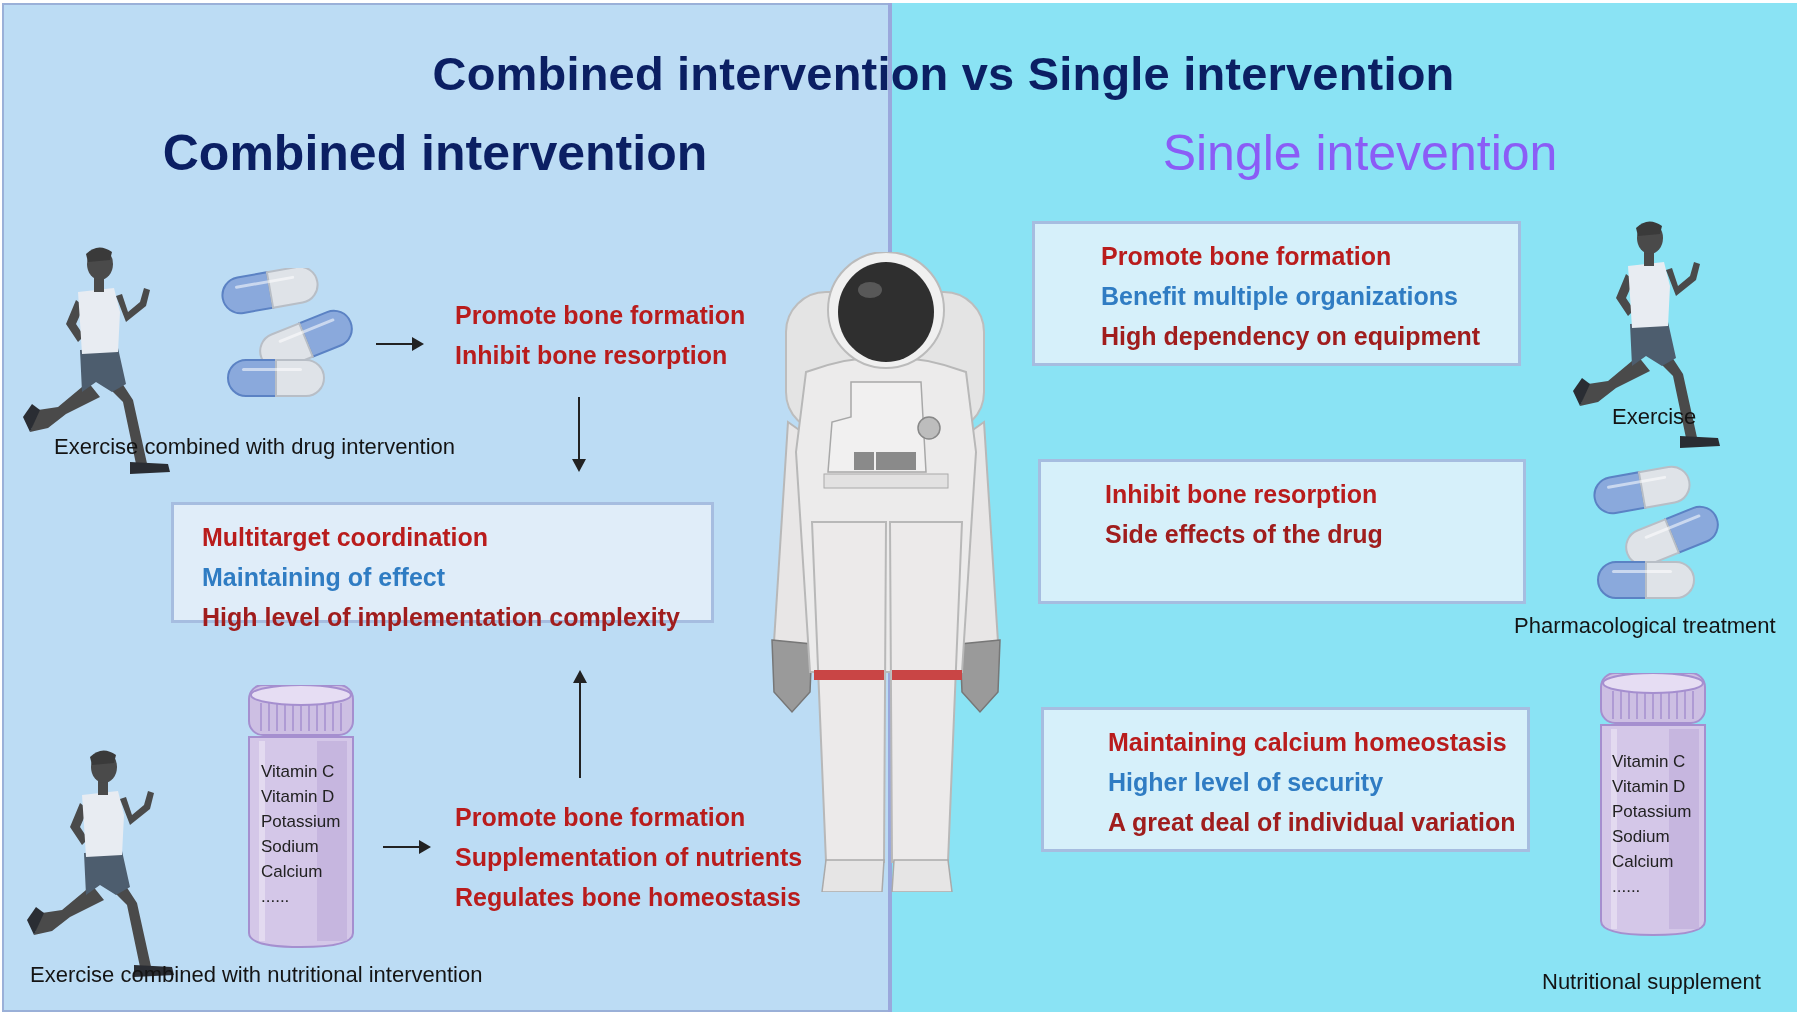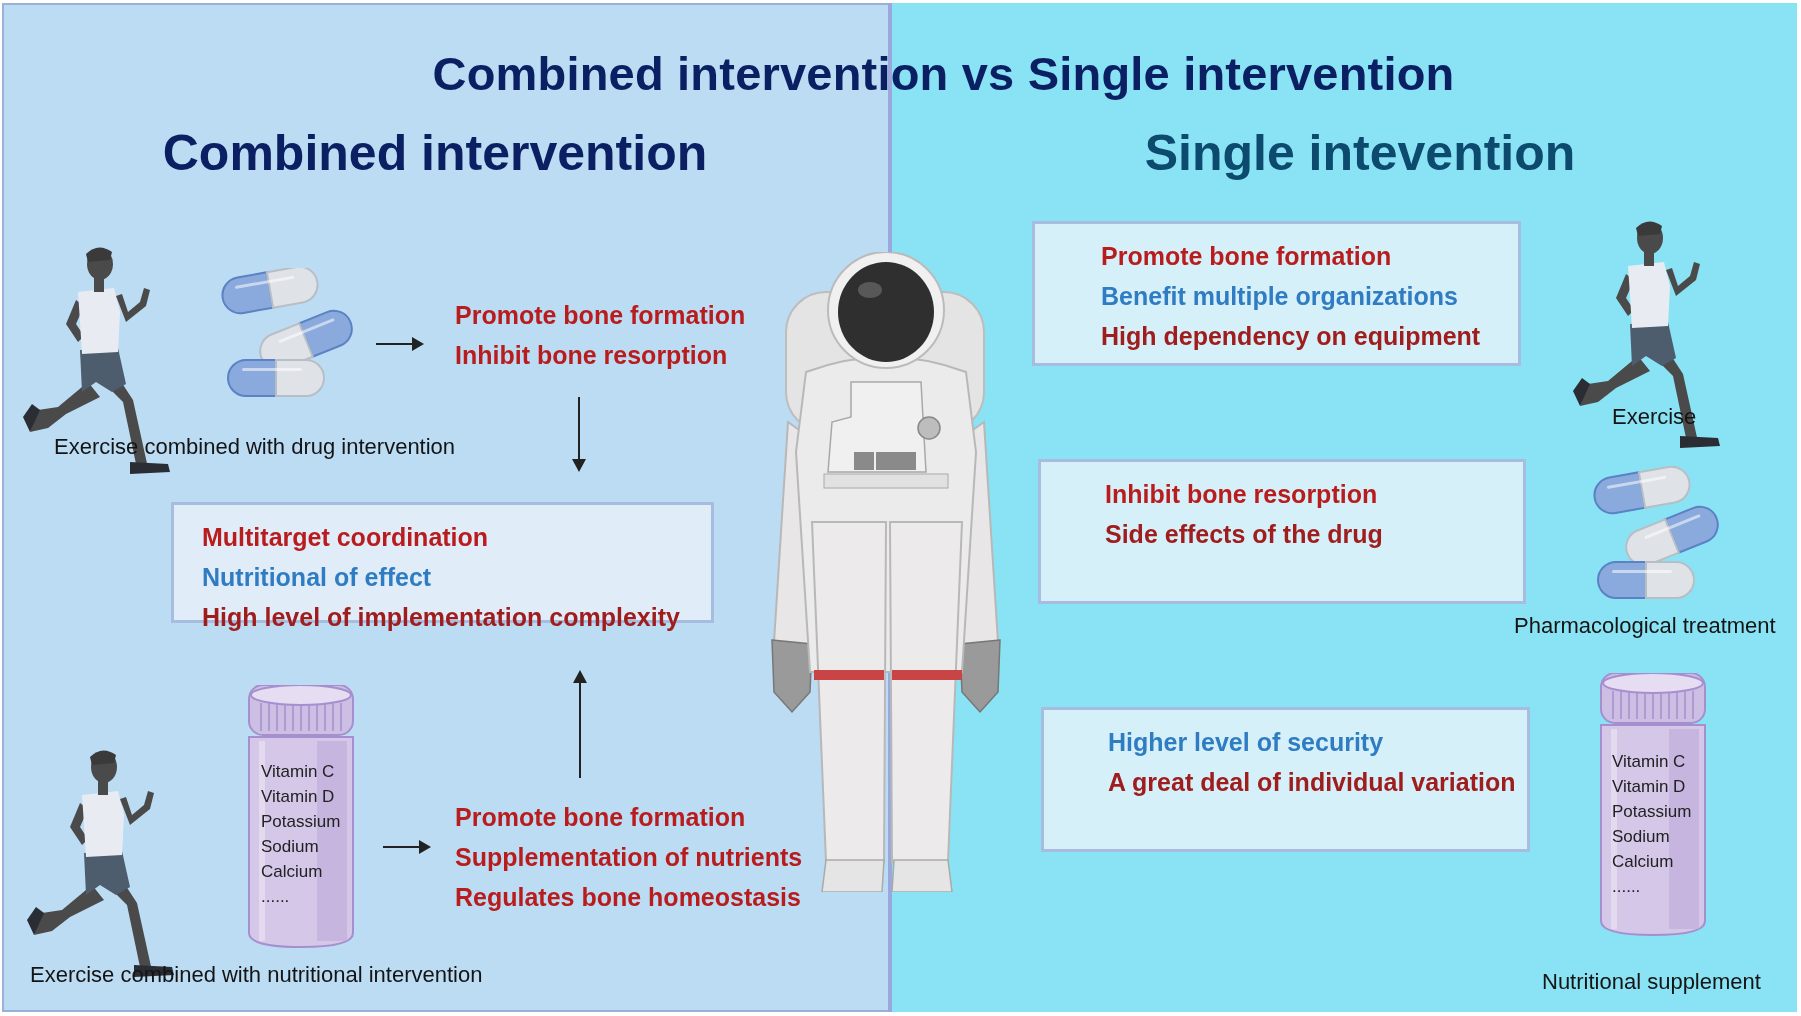--- a/index.html
+++ b/index.html
@@ -7,21 +7,21 @@
          font-family:"Liberation Sans", sans-serif; }
   .frame { position:absolute; left:2px; top:3px; width:1795px; height:1009px; }
   .panel-left { position:absolute; left:0; top:0; width:886px; height:1009px; background:#bcdcf4;
                 border:2px solid #9ab0d8; border-right:none; box-sizing:border-box; }
   .panel-right { position:absolute; left:886px; top:0; width:909px; height:1009px; background:#8ae3f4;
                  border-left:4px solid #9aa8dc; box-sizing:border-box; }
   .abs { position:absolute; }
   .main-title { position:absolute; left:0; width:1801px; top:46px; text-align:center; font-weight:bold;
                 font-size:47px; color:#0b1f63; letter-spacing:0.2px;padding-left:43px; }
   .h-left { position:absolute; left:100px; width:670px; top:124px; text-align:center; font-weight:bold; font-size:50px; color:#0b1f63; }
-  .h-right { position:absolute; left:1030px; width:660px; top:124px; text-align:center; font-weight:bold; font-size:50px; color:#0c4a6e; }
+  .h-right { position:absolute; left:1030px; width:660px; top:124px; text-align:center; font-weight:normal; font-size:50px; color:#8b5cf6; }
   .txt { font-family:"Liberation Sans", sans-serif; font-weight:bold; font-size:25px; line-height:40px; }
   .black { color:#b91c1c; }
   .blue { color:#2f7cc3; }
   .red { color:#a01d1d; }
   .caption { font-size:22px; color:#141414; font-weight:normal; white-space:nowrap; }
   .box { position:absolute; box-sizing:border-box; border:3px solid #a6bde0; }
   .box-left { background:#e0edf9; }
   .box-right { background:#d6f0fa; }
   .box .lines { position:absolute; }
   .arrow-h { position:absolute; height:2px; background:#222; }
@@ -113,21 +113,21 @@
 <div class="abs txt black" style="left:455px;top:295px">
   <div>Promote bone formation</div>
   <div>Inhibit bone resorption</div>
 </div>
 <div class="abs caption" style="left:54px;top:434px">Exercise combined with drug intervention</div>
 <div class="arrow-v-down" style="left:578px;top:397px;height:73px"></div>
 
 <div class="box box-left" style="left:171px;top:502px;width:543px;height:121px">
   <div class="lines txt" style="left:28px;top:12px">
     <div class="black">Multitarget coordination</div>
-    <div class="blue">Nutritional of effect</div>
+    <div class="blue">Maintaining of effect</div>
     <div class="red">High level of implementation complexity</div>
   </div>
 </div>
 <div class="arrow-v-up" style="left:579px;top:672px;height:106px"></div>
 
 <svg class="abs" style="left:22px;top:735px" width="160" height="250" viewBox="0 0 160 250">
     <use href="#runner"></use>
   </svg>
 <svg class="abs" style="left:247px;top:685px" width="110" height="266" viewBox="0 0 110 266">
     <use href="#bottle"></use>
@@ -205,20 +205,21 @@
       <use href="#capsule"></use>
     </g>
   <g transform="translate(8,98)">
       <use href="#capsule"></use>
     </g>
 </svg>
 <div class="abs caption" style="left:1514px;top:613px">Pharmacological treatment</div>
 
 <div class="box box-right" style="left:1041px;top:707px;width:489px;height:145px">
   <div class="lines txt" style="left:64px;top:12px">
+    <div class="black">Maintaining calcium homeostasis</div>
     <div class="blue">Higher level of security</div>
     <div class="red">A great deal of individual variation</div>
   </div>
 </div>
 <svg class="abs" style="left:1599px;top:673px" width="110" height="266" viewBox="0 0 110 266">
     <use href="#bottle"></use>
   </svg>
 <div class="abs bottle-text" style="left:1612px;top:749px">
   <div>Vitamin C</div>
   <div>Vitamin D</div>

